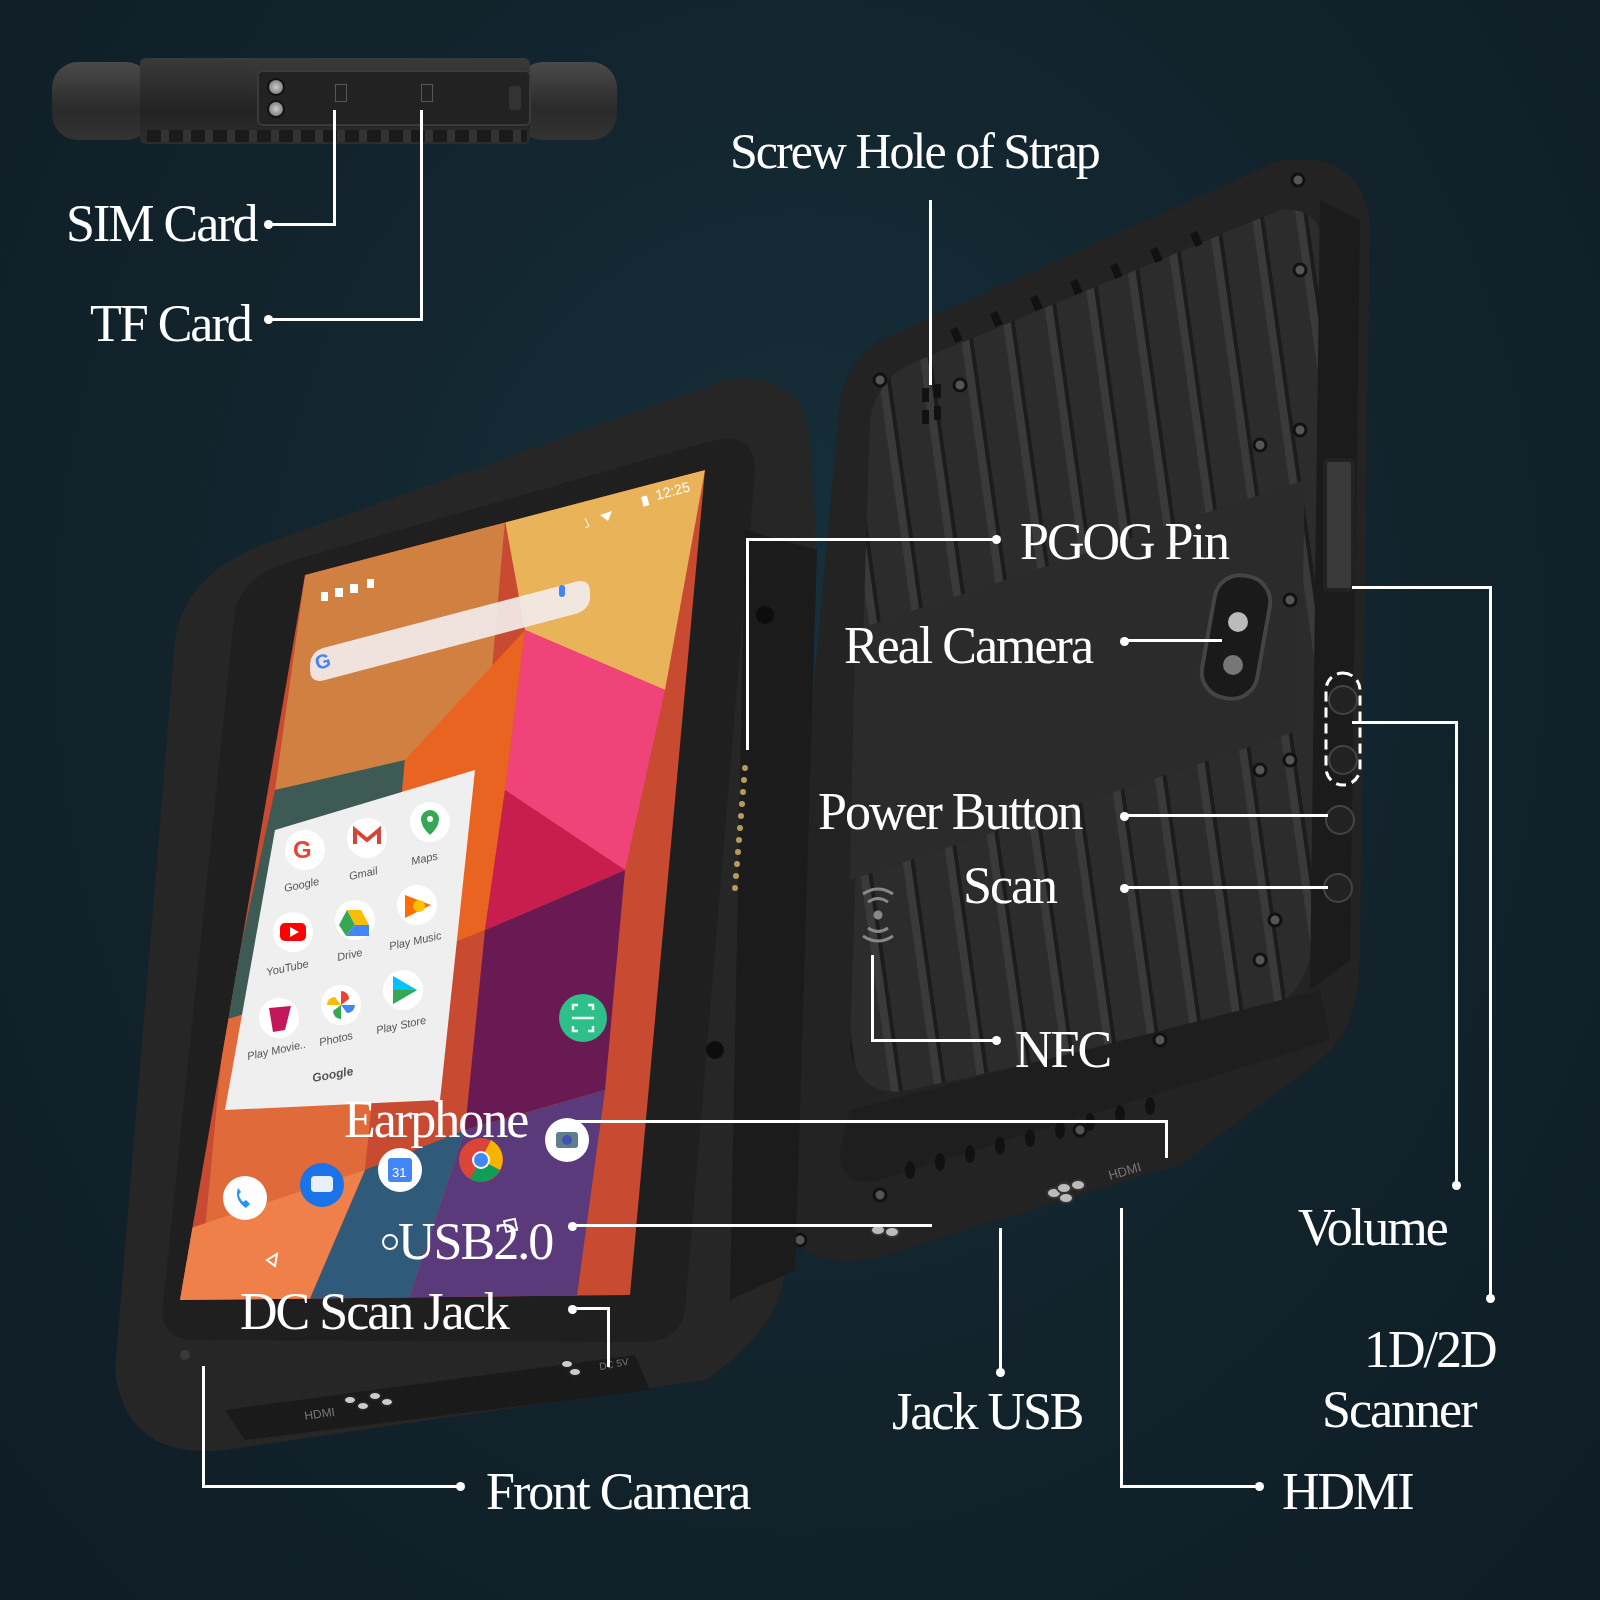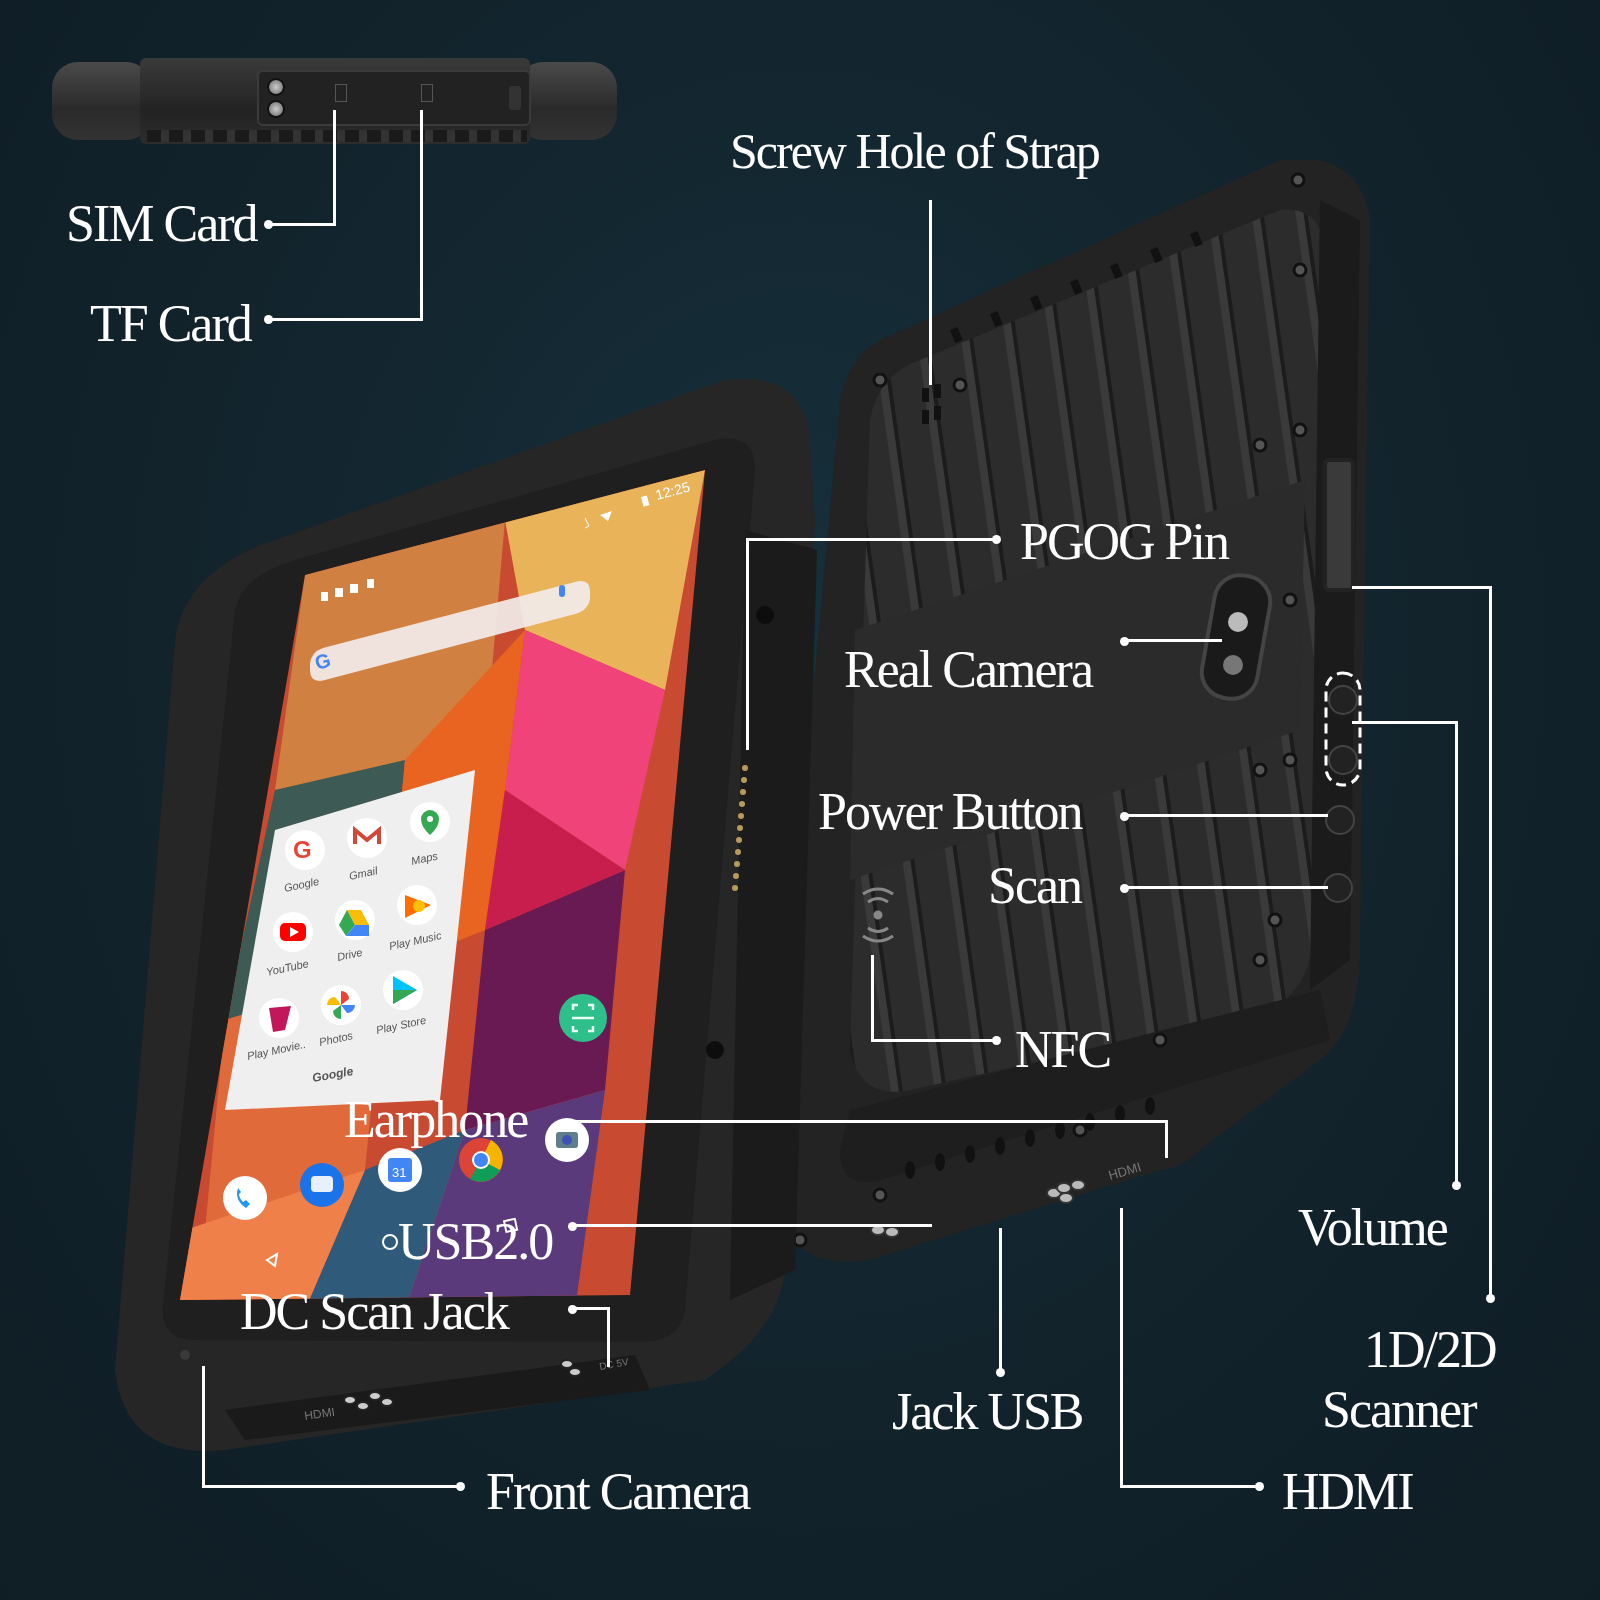--- a/index.html
+++ b/index.html
@@ -337,29 +337,29 @@
 </svg>
 
 <div class="label" style="left:730px;top:126px;font-size:50px;">Screw Hole of Strap</div>
 <div class="line" style="left:929px;top:200px;width:3px;height:185px;"></div>
 
 <div class="line" style="left:746px;top:538px;width:250px;height:3px;"></div>
 <div class="line" style="left:746px;top:538px;width:3px;height:212px;"></div>
 <div class="dot" style="left:992px;top:535px;"></div>
 <div class="label lbl-l" style="left:1020px;top:516px;">PGOG Pin</div>
 
-<div class="label lbl-l" style="left:844px;top:644px;">Real Camera</div>
+<div class="label lbl-l" style="left:844px;top:620px;">Real Camera</div>
 <div class="dot" style="left:1120px;top:637px;"></div>
 <div class="line" style="left:1124px;top:639px;width:98px;height:3px;"></div>
 
 <div class="label lbl-l" style="left:818px;top:786px;">Power Button</div>
 <div class="dot" style="left:1120px;top:812px;"></div>
 <div class="line" style="left:1124px;top:814px;width:204px;height:3px;"></div>
 
-<div class="label lbl-l" style="left:988px;top:860px;">Scan</div>
+<div class="label lbl-l" style="left:963px;top:860px;">Scan</div>
 <div class="dot" style="left:1120px;top:884px;"></div>
 <div class="line" style="left:1124px;top:886px;width:204px;height:3px;"></div>
 
 <div class="line" style="left:871px;top:955px;width:3px;height:87px;"></div>
 <div class="line" style="left:871px;top:1039px;width:126px;height:3px;"></div>
 <div class="dot" style="left:992px;top:1036px;"></div>
 <div class="label lbl-l" style="left:1015px;top:1016px;margin-top:8px;">NFC</div>
 
 <div class="label lbl-l" style="left:344px;top:1094px;">Earphone</div>
 <div class="line" style="left:572px;top:1120px;width:596px;height:3px;"></div>

